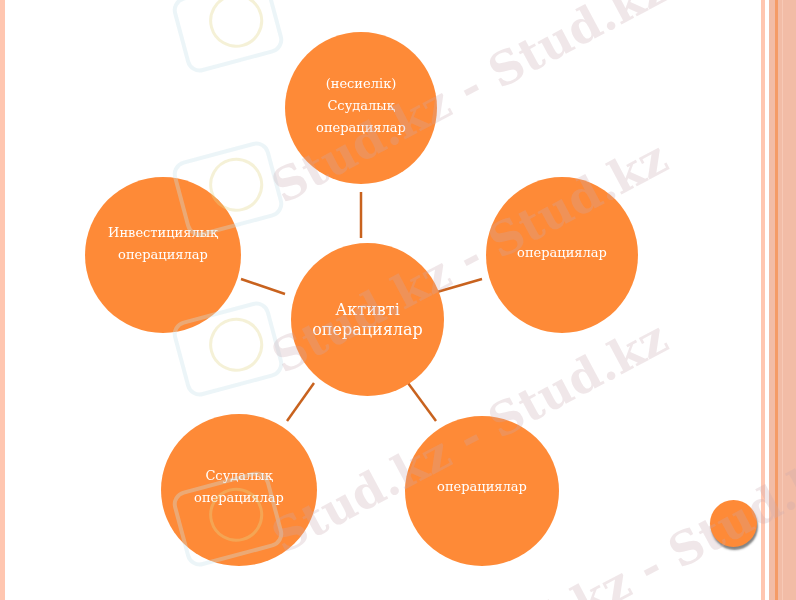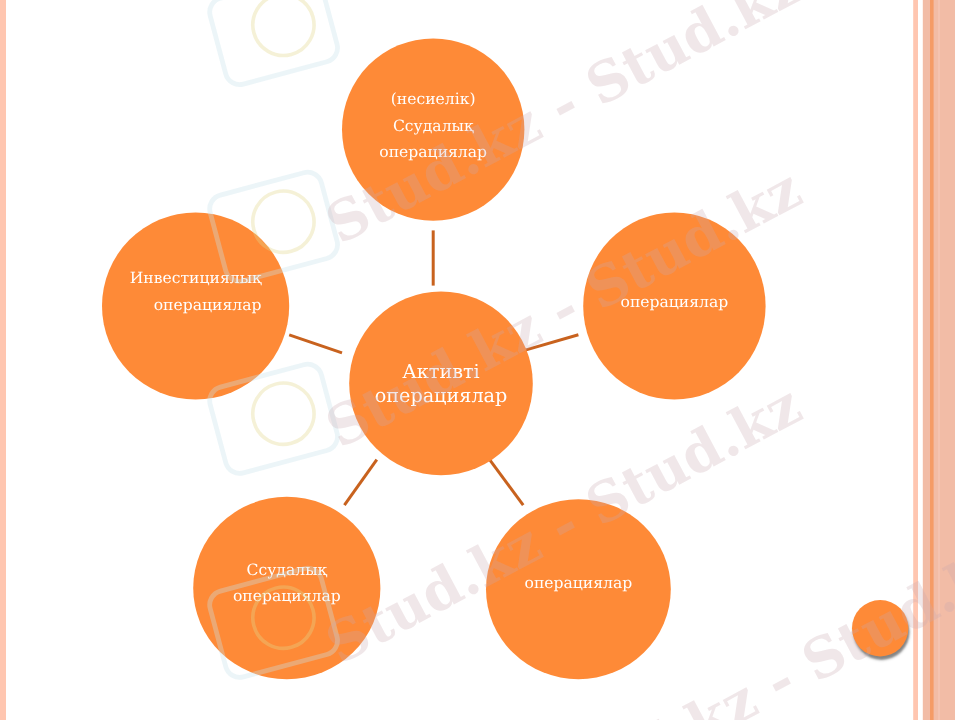--- a/index.html
+++ b/index.html
@@ -87,21 +87,21 @@
   </div>
 </div>
 
 <div class="node" style="left:161px; top:414px; width:156px; height:152px;">
   <div style="margin-top:-6px;">
     <span>Ссудалық</span>
     <span>операциялар</span>
   </div>
 </div>
 
-<div class="node" style="left:85px; top:177px; width:156px; height:156px;text-align:right;">
+<div class="node" style="left:85px; top:177px; width:156px; height:156px;">
   <div style="margin-top:-22px;">
     <span>Инвестициялық</span>
     <span>операциялар</span>
   </div>
 </div>
 
 <div class="nav-dot"></div>
 
 <div class="logo-mark" style="left:178px; top:-14px;"></div>
 <div class="logo-mark" style="left:178px; top:150px;"></div>

